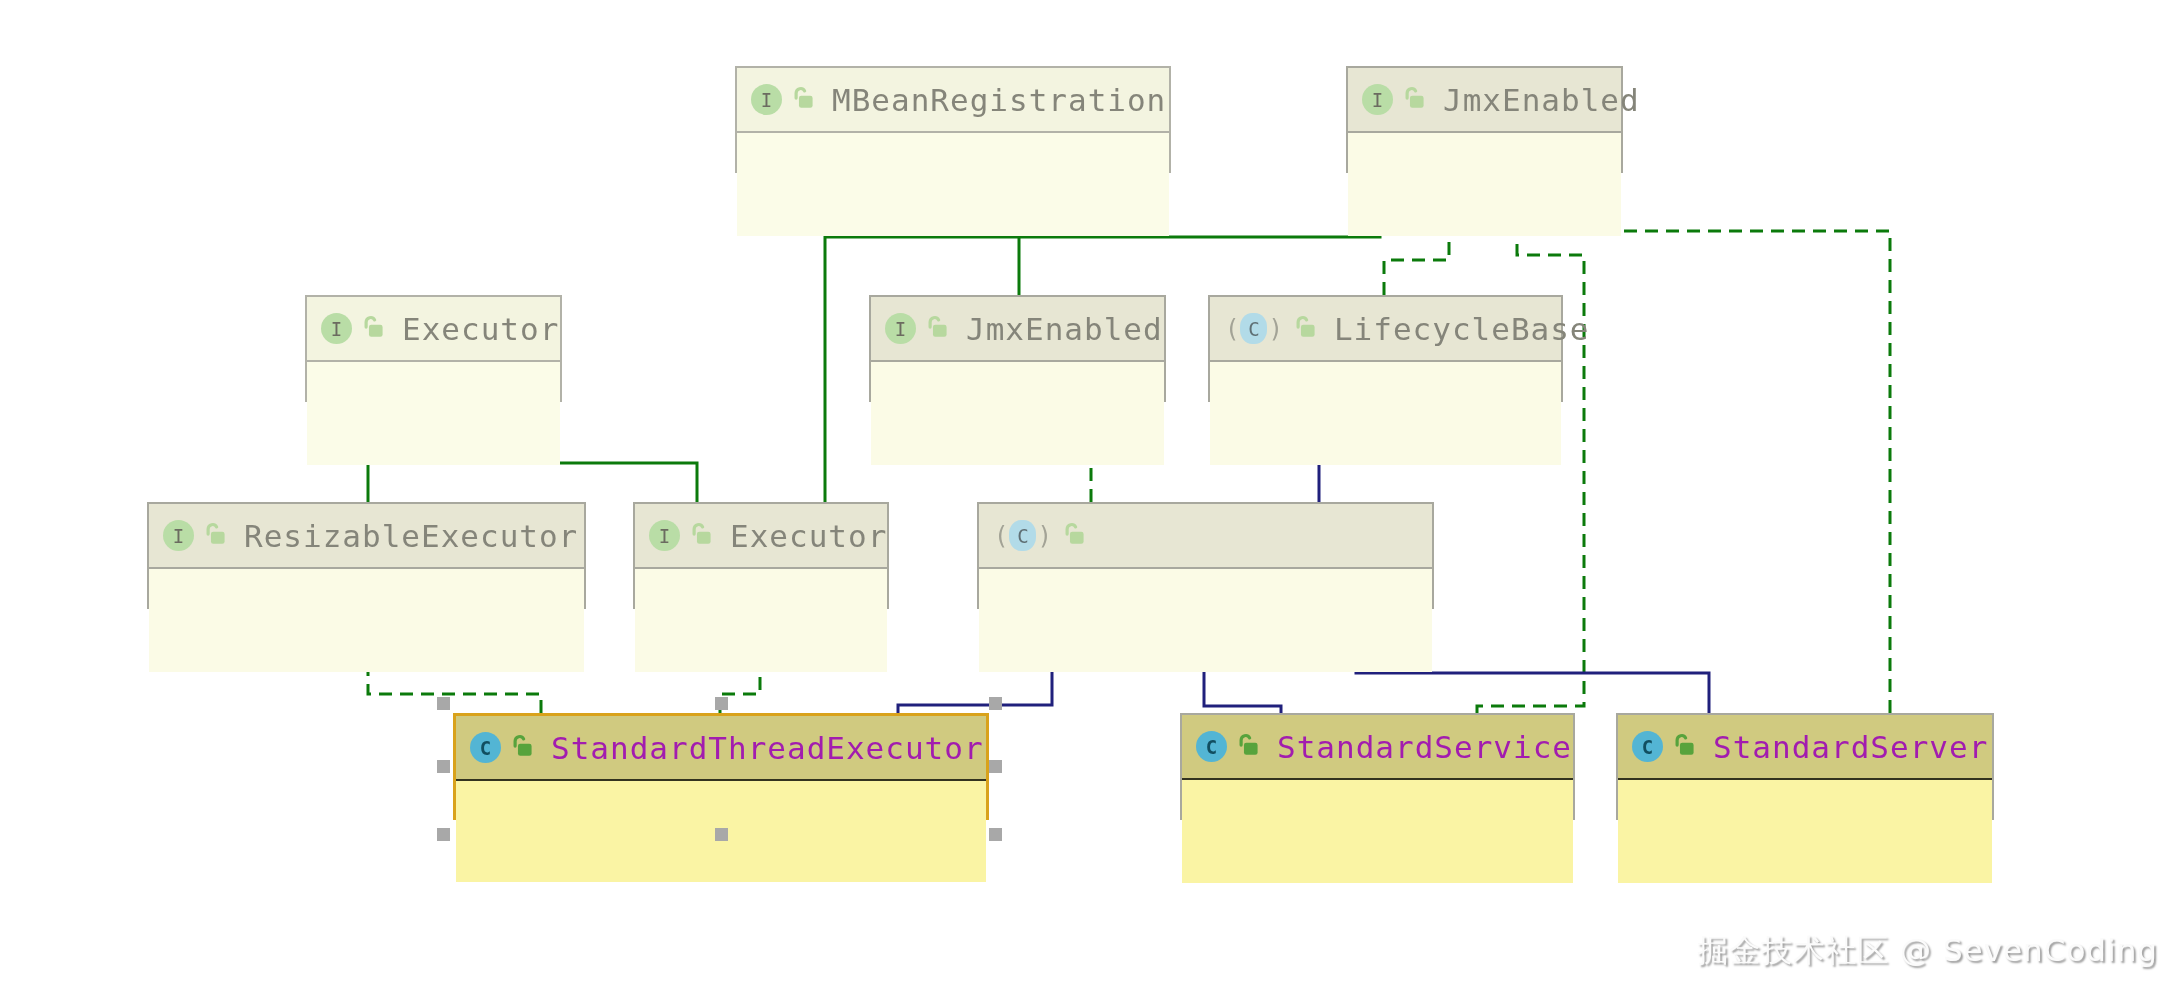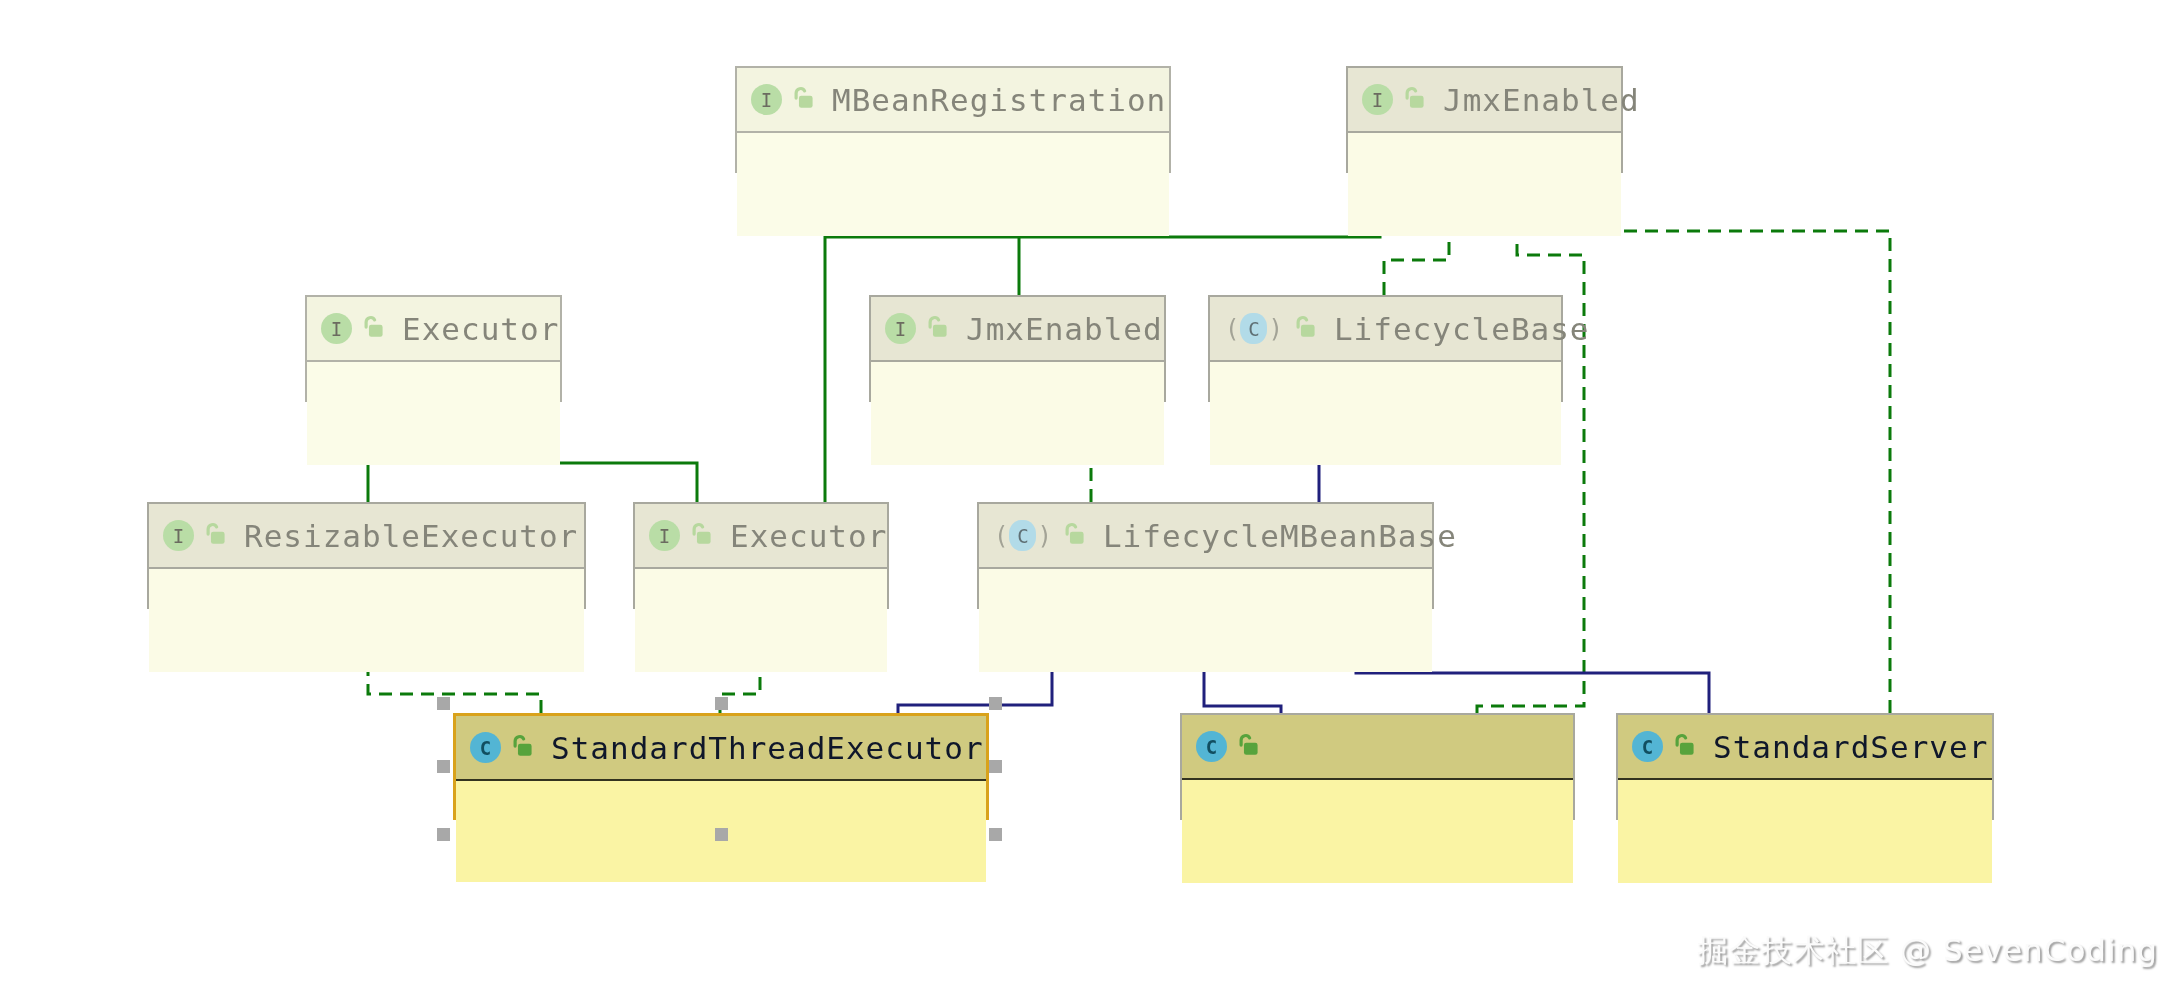--- a/index.html
+++ b/index.html
@@ -10,21 +10,21 @@
   .node.variant-library{border-color:#b2b2a8;}
   .node.selected{border:3px solid #d9a21b;}
   .node-header{height:63px;display:flex;align-items:center;padding:0 10px 0 14px;
                border-bottom:2px solid #a8a89e;background:#e7e6d3;}
   .variant-library .node-header{background:#f3f4e0;border-bottom-color:#b2b2a8;}
   .kind-class .node-header{background:#d0ca80;border-bottom-color:#33331f;}
   .node-body{height:100%;background:#fbfbe6;}
   .variant-library .node-body{background:#fbfce8;}
   .kind-class .node-body{background:#faf4a4;}
   .node-label{font-size:31px;color:#85857a;margin-left:16px;letter-spacing:1px;white-space:nowrap;}
-  .kind-class .node-label{color:#0f172a;}
+  .kind-class .node-label{color:#a21caf;}
   .badge{display:inline-flex;width:31px;height:31px;border-radius:50%;align-items:center;justify-content:center;
          font-size:19px;flex:0 0 auto;}
   .iface-badge{background:#b9dda6;color:#6b6b60;}
   .abs-badge{background:#b2dbe8;color:#5f6f74;width:27px;height:31px;border-radius:45%;}
   .cls-badge{background:#53b5d4;color:#114e60;font-weight:bold;}
   .abs-paren{color:#a3a396;font-size:24px;margin:0 1px;}
   .lock{margin-left:9px;flex:0 0 auto;}
   .handle{position:absolute;width:13px;height:13px;background:#a8a8a8;z-index:4;}
   #watermark{position:absolute;right:26px;top:930px;z-index:5;
              font-family:"DejaVu Sans","Liberation Sans",sans-serif;font-weight:normal;
@@ -175,21 +175,20 @@
       </div>
       <div class="node kind-abstract variant-project" style="left: 977px; top: 502px; width: 457px; height: 107px;">
         <div class="node-header">
           <span class="abs-paren">(</span>
           <span class="badge abs-badge">C</span>
           <span class="abs-paren">)</span>
           <span class="lock"><svg width="25" height="25" viewBox="0 0 22 22">
               <path d="M4.5 11.5 V7 a4 4 0 0 1 7.5 -1.8" fill="none" stroke="#b7d89e" stroke-width="2.8" stroke-linecap="round"></path>
               <rect x="7" y="9.5" width="12" height="10.5" rx="2" fill="#b7d89e"></rect>
             </svg></span>
-          <span class="node-label">LifecycleMBeanBase</span>
         </div>
         <div class="node-body"></div>
       </div>
       <div class="node kind-class variant-impl selected" style="left: 453px; top: 713px; width: 536px; height: 107px;">
         <div class="node-header">
           <span class="badge cls-badge">C</span>
           <span class="lock"><svg width="25" height="25" viewBox="0 0 22 22">
               <path d="M4.5 11.5 V7 a4 4 0 0 1 7.5 -1.8" fill="none" stroke="#57a33c" stroke-width="2.8" stroke-linecap="round"></path>
               <rect x="7" y="9.5" width="12" height="10.5" rx="2" fill="#57a33c"></rect>
             </svg></span>
@@ -205,20 +204,21 @@
       <div class="handle" style="left: 436.5px; top: 827.5px; background: rgb(168, 168, 168);"></div>
       <div class="handle" style="left: 714.5px; top: 827.5px; background: rgb(168, 168, 168);"></div>
       <div class="handle" style="left: 988.5px; top: 827.5px; background: rgb(168, 168, 168);"></div>
       <div class="node kind-class variant-impl" style="left: 1180px; top: 713px; width: 395px; height: 107px;">
         <div class="node-header">
           <span class="badge cls-badge">C</span>
           <span class="lock"><svg width="25" height="25" viewBox="0 0 22 22">
               <path d="M4.5 11.5 V7 a4 4 0 0 1 7.5 -1.8" fill="none" stroke="#57a33c" stroke-width="2.8" stroke-linecap="round"></path>
               <rect x="7" y="9.5" width="12" height="10.5" rx="2" fill="#57a33c"></rect>
             </svg></span>
+          <span class="node-label">StandardService</span>
         </div>
         <div class="node-body"></div>
       </div>
       <div class="node kind-class variant-impl" style="left: 1616px; top: 713px; width: 378px; height: 107px;">
         <div class="node-header">
           <span class="badge cls-badge">C</span>
           <span class="lock"><svg width="25" height="25" viewBox="0 0 22 22">
               <path d="M4.5 11.5 V7 a4 4 0 0 1 7.5 -1.8" fill="none" stroke="#57a33c" stroke-width="2.8" stroke-linecap="round"></path>
               <rect x="7" y="9.5" width="12" height="10.5" rx="2" fill="#57a33c"></rect>
             </svg></span>

